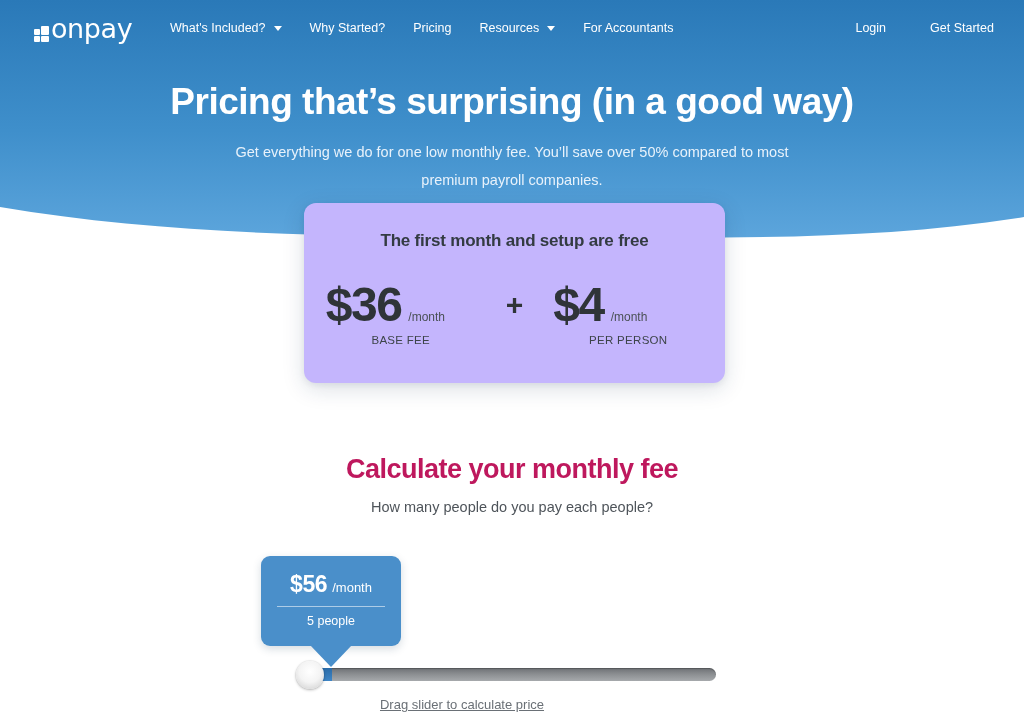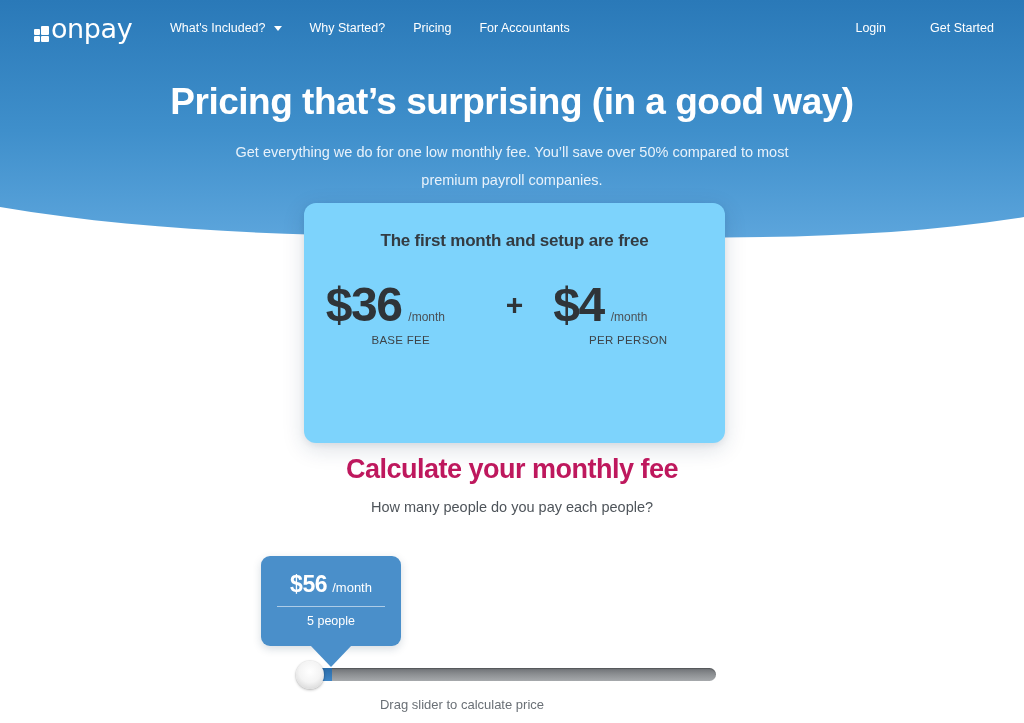--- a/index.html
+++ b/index.html
@@ -123,22 +123,22 @@
     color: #e8f2fb;
     font-size: 14.5px;
     line-height: 28px;
     font-weight: 400;
   }
 
   
   .price-card {
     position: absolute;
     left: 304px; top: 203px;
-    width: 421px; height: 240px;
-    background: #7dd3fc;
+    width: 421px; height: 180px;
+    background: #c4b5fd;
     border-radius: 12px;
     box-shadow: 0 6px 22px rgba(20,50,80,0.15), 0 2px 6px rgba(20,50,80,0.08);
   }
   .card-title {
     position: absolute;
     left: 0; top: 28px;
     width: 421px;
     text-align: center;
     color: #333b42;
     font-size: 17px;
@@ -294,20 +294,21 @@
     cursor: pointer;
   }
   .slider-caption {
     position: absolute;
     left: 0; top: 697px;
     width: 924px;
     text-align: center;
     color: #6a7076;
     font-size: 13px;
     font-weight: 400;
+    text-decoration: underline;
   }
 </style>
 </head>
 <body>
 
 <div id="page">
 
   <div class="hero">
     <svg class="hero-svg" width="1024" height="245" viewBox="0 0 1024 245" preserveAspectRatio="none">
       <defs>
@@ -339,20 +340,24 @@
             <span>What's Included?</span>
             <span class="caret"></span>
           </div>
           <div class="nav-item">
             <span>Why Started?</span>
           </div>
           <div class="nav-item">
             <span>Pricing</span>
           </div>
           <div class="nav-item">
+            <span>Resources</span>
+            <span class="caret"></span>
+          </div>
+          <div class="nav-item">
             <span>For Accountants</span>
           </div>
         </div>
 
         <div class="nav-right">
           <div class="nav-item">
             <span>Login</span>
           </div>
           <div class="nav-item">
             <span>Get Started</span>

